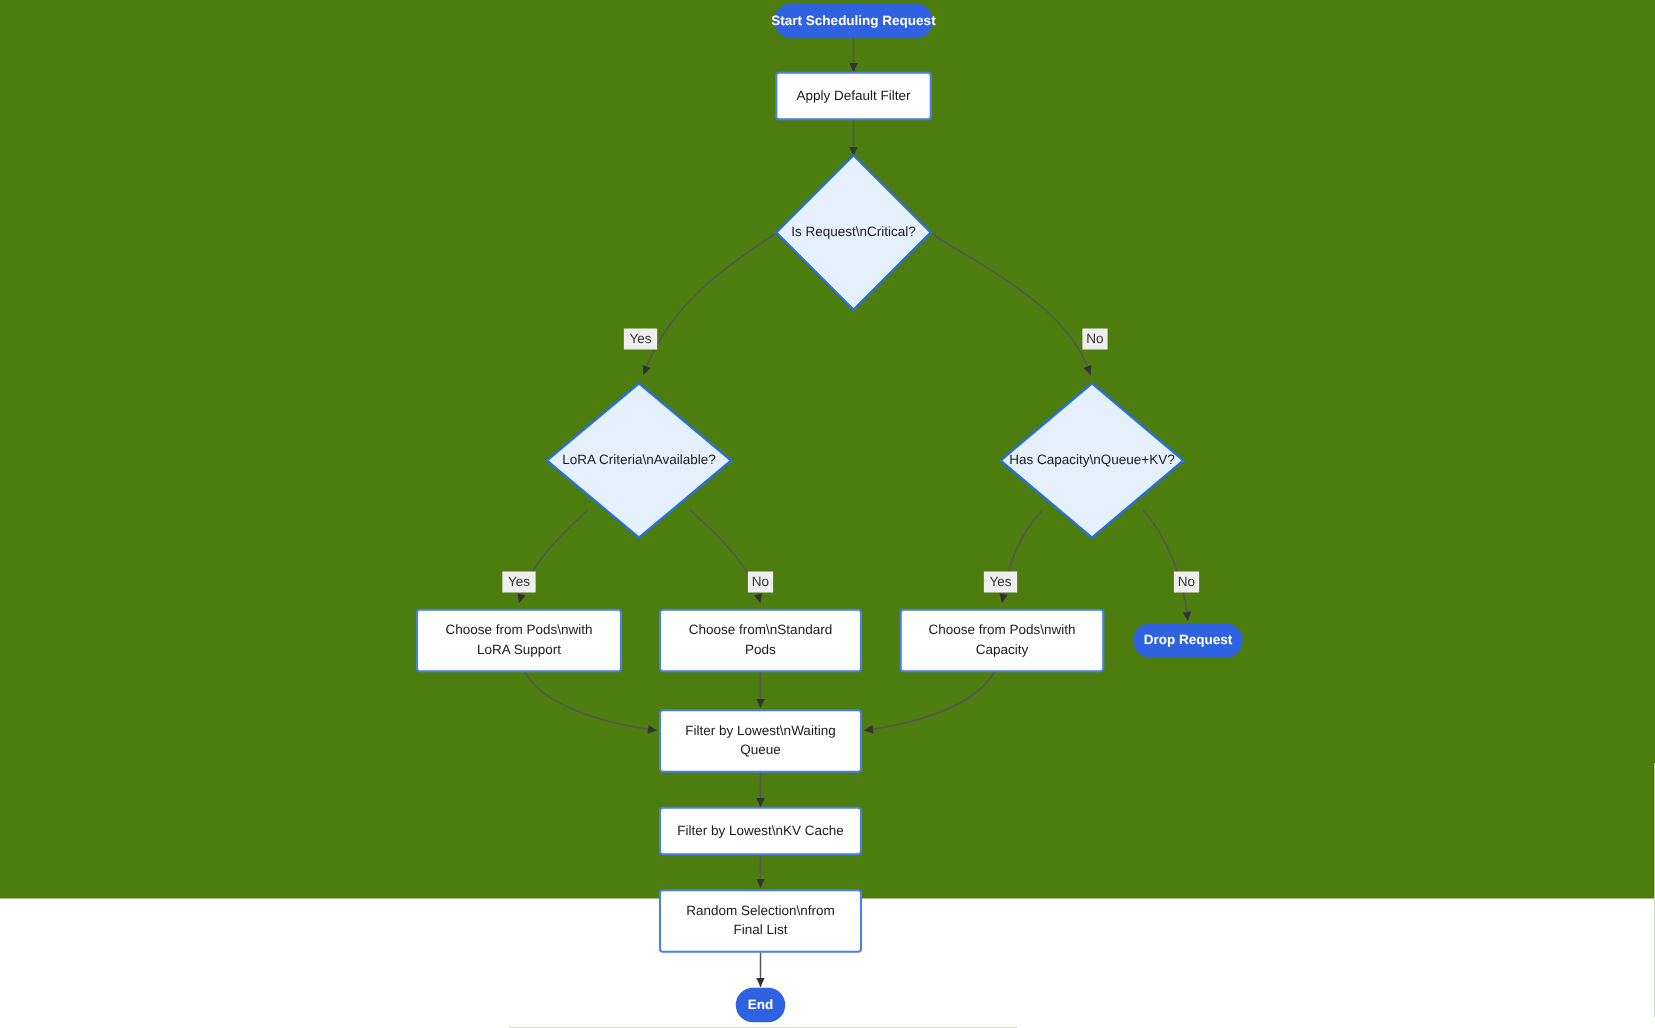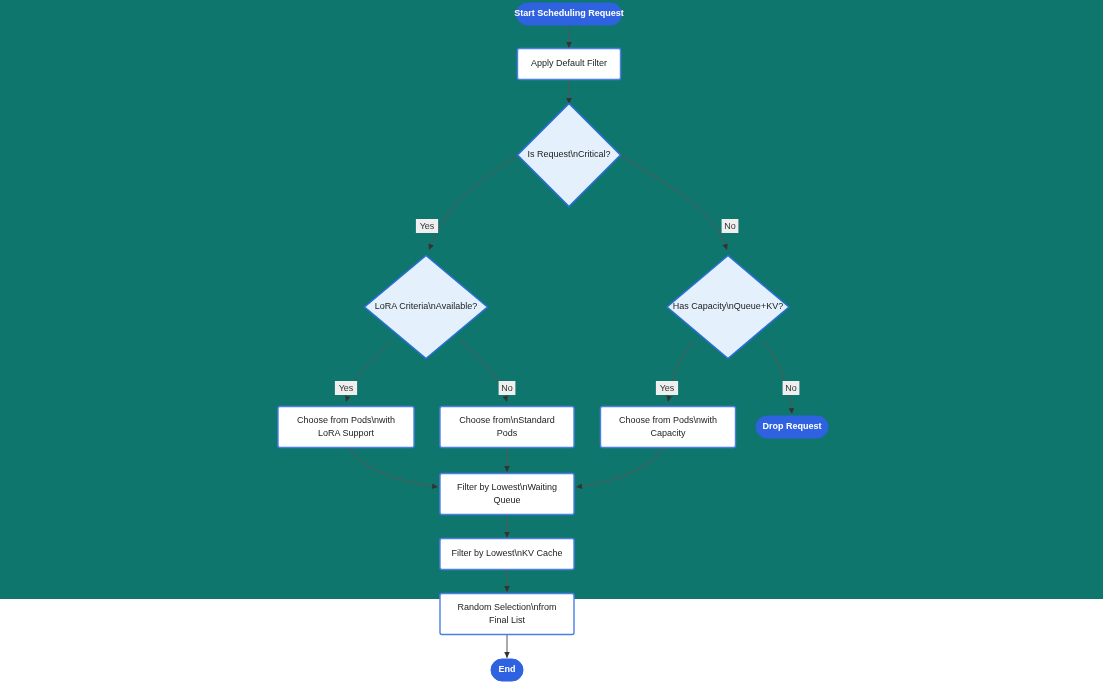--- a/index.html
+++ b/index.html
@@ -11,21 +11,21 @@
   body {
     width: 1103px;
     height: 685px;
     overflow: hidden;
     font-family: "Liberation Sans", sans-serif;
   }
   #flowchart-root {
     position: relative;
     width: 1103px;
     height: 599px;
-    background: #0f766e;
+    background: #4d7c0f;
   }
   svg#diagram {
     display: block;
     width: 1103px;
     height: 685px;
   }
   .edge-path {
     fill: none;
     stroke: #555555;
     stroke-width: 1;

